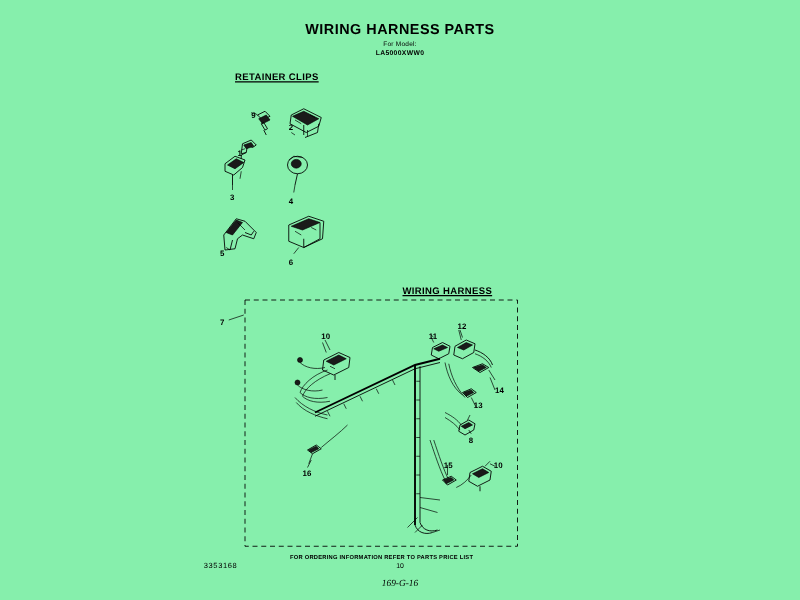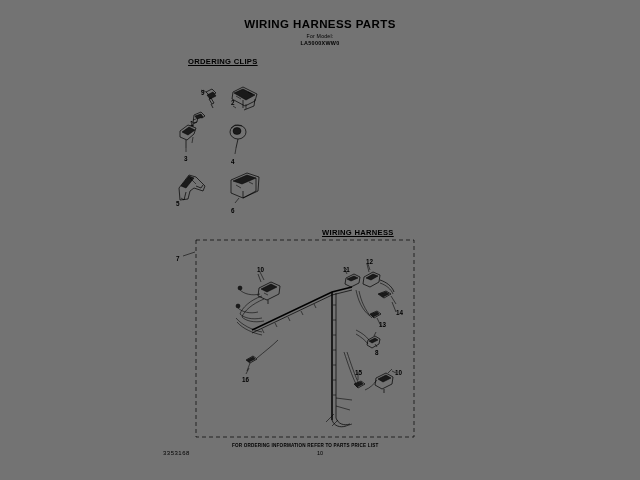--- a/index.html
+++ b/index.html
@@ -4,21 +4,21 @@
 <style>
   html, body {
     margin: 0;
     padding: 0;
     background: #ffffff;
   }
   #page {
     position: relative;
     width: 640px;
     height: 480px;
-    background: #737373;
+    background: #86efac;
     overflow: hidden;
     font-family: "Liberation Sans", sans-serif;
     color: #000000;
   }
 
   .title {
     position: absolute;
     left: 0;
     top: 18px;
     width: 640px;
@@ -114,21 +114,21 @@
 </style>
 </head>
 <body>
 
 <div id="page">
 
   <div class="title">WIRING HARNESS PARTS</div>
   <div class="subtitle">For Model:</div>
   <div class="model">LA5000XWW0</div>
 
-  <div class="section-head" id="retainer-head">ORDERING CLIPS</div>
+  <div class="section-head" id="retainer-head">RETAINER CLIPS</div>
   <div class="section-head" id="harness-head">WIRING HARNESS</div>
 
   <svg class="art" viewBox="0 0 640 480">
 
     <g>
       <path class="ln" d="M206 92 l6 -3 l4 4 l-6 3 z"></path>
       <path class="fill-dk" d="M207 95 l6 -3 l3 4 l-6 3 z"></path>
       <path class="ln" d="M209 99 l3 5 l2 -1 l-3 -5 z"></path>
       <path class="ln" d="M211 104 l2 4"></path>
       <path class="ln-thin" d="M203 90 l3 2"></path>
@@ -320,14 +320,15 @@
   <div class="callout" style="left:366px;top:258px;">12</div>
   <div class="callout" style="left:379px;top:321px;">13</div>
   <div class="callout" style="left:396px;top:309px;">14</div>
   <div class="callout" style="left:355px;top:369px;">15</div>
   <div class="callout" style="left:242px;top:376px;">16</div>
   <div class="callout" style="left:395px;top:369px;">10</div>
 
   <div class="footnote">FOR ORDERING INFORMATION REFER TO PARTS PRICE LIST</div>
   <div class="partnum">3353168</div>
   <div class="pageno">10</div>
+  <div class="handwrite">169-G-16</div>
 
 </div>
 
 </body></html>

